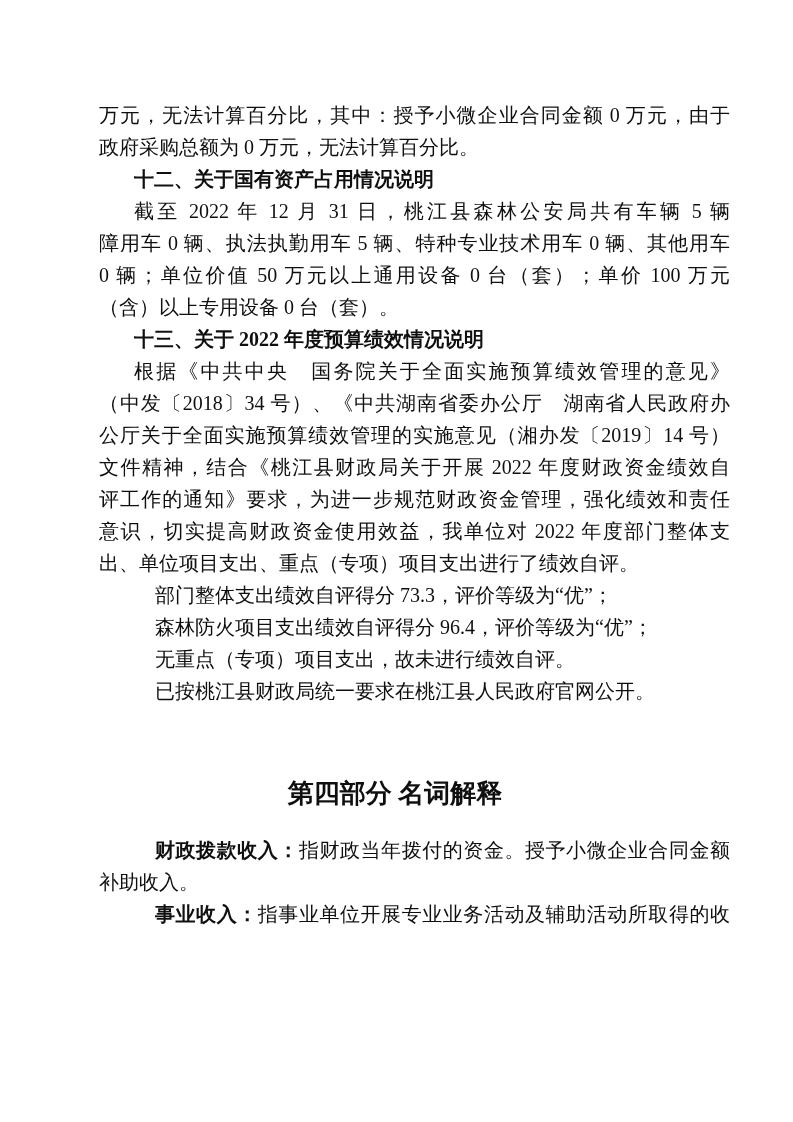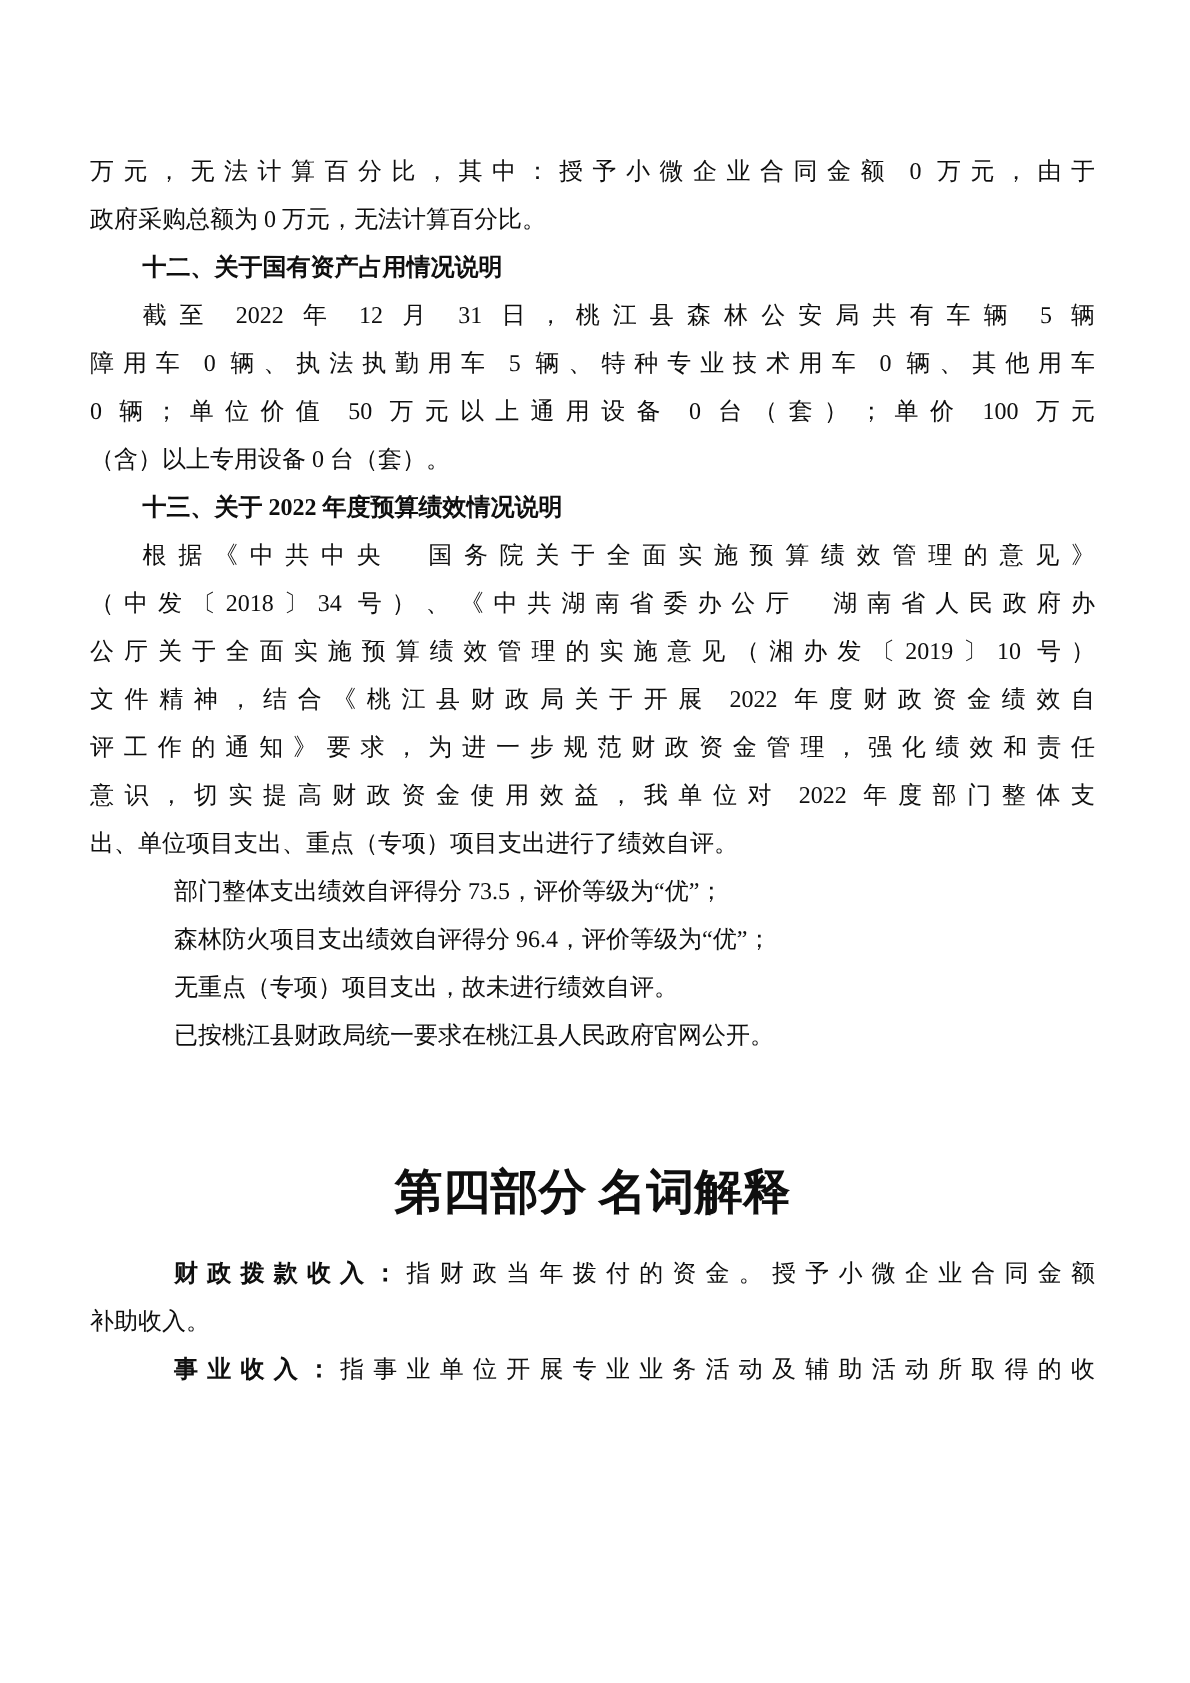--- a/index.html
+++ b/index.html
@@ -18,63 +18,64 @@
   }
   .content {
     position: absolute;
     left: 60px;
     top: 99px;
     width: 670px;
   }
   .line {
     height: 32px;
     line-height: 32px;
-    font-size: 16px;
+    font-size: 20px;
     letter-spacing: 0;
     overflow: visible;
+    margin-left: 39px;
   }
   .line.justify {
     text-align: justify;
     text-align-last: justify;
     text-justify: inter-ideograph;
   }
   .line.bold { font-weight: 700; }
   .line.indent1 { text-indent: 35px; }
   .line.indent2 { text-indent: 56px; }
   .line b { font-weight: 700; }
   .part-title {
     height: 44px;
     line-height: 44px;
     text-align: center;
-    font-size: 32px;
+    font-size: 26px;
     font-weight: 700;
   }
   .gap { width: 100%; }
 </style>
 </head>
 <body>
 
 <div class="page">
   <div class="content">
       <div class="line justify">万元，无法计算百分比，其中：授予小微企业合同金额 0 万元，由于</div>
       <div class="line">政府采购总额为 0 万元，无法计算百分比。</div>
       <div class="line bold indent1">十二、关于国有资产占用情况说明</div>
       <div class="line justify indent1">截至 2022 年 12 月 31 日，桃江县森林公安局共有车辆 5 辆</div>
       <div class="line justify">障用车 0 辆、执法执勤用车 5 辆、特种专业技术用车 0 辆、其他用车</div>
       <div class="line justify">0 辆；单位价值 50 万元以上通用设备 0 台（套）；单价 100 万元</div>
       <div class="line">（含）以上专用设备 0 台（套）。</div>
       <div class="line bold indent1">十三、关于 2022 年度预算绩效情况说明</div>
       <div class="line justify indent1">根据《中共中央　国务院关于全面实施预算绩效管理的意见》</div>
       <div class="line justify">（中发〔2018〕34 号）、《中共湖南省委办公厅　湖南省人民政府办</div>
-      <div class="line justify">公厅关于全面实施预算绩效管理的实施意见（湘办发〔2019〕10 号）</div>
+      <div class="line justify">公厅关于全面实施预算绩效管理的实施意见（湘办发〔2019〕14 号）</div>
       <div class="line justify">文件精神，结合《桃江县财政局关于开展 2022 年度财政资金绩效自</div>
       <div class="line justify">评工作的通知》要求，为进一步规范财政资金管理，强化绩效和责任</div>
       <div class="line justify">意识，切实提高财政资金使用效益，我单位对 2022 年度部门整体支</div>
       <div class="line">出、单位项目支出、重点（专项）项目支出进行了绩效自评。</div>
-      <div class="line indent2">部门整体支出绩效自评得分 73.5，评价等级为“优”；</div>
+      <div class="line indent2">部门整体支出绩效自评得分 73.3，评价等级为“优”；</div>
       <div class="line indent2">森林防火项目支出绩效自评得分 96.4，评价等级为“优”；</div>
       <div class="line indent2">无重点（专项）项目支出，故未进行绩效自评。</div>
       <div class="line indent2">已按桃江县财政局统一要求在桃江县人民政府官网公开。</div>
       <div class="gap" style="height: 65px;"></div>
       <div class="part-title">第四部分 名词解释</div>
       <div class="gap" style="height: 18px;"></div>
       <div class="line justify indent2"><b>财政拨款收入：</b><span>指财政当年拨付的资金。授予小微企业合同金额</span></div>
       <div class="line">补助收入。</div>
       <div class="line justify indent2"><b>事业收入：</b><span>指事业单位开展专业业务活动及辅助活动所取得的收</span></div>
     </div>

